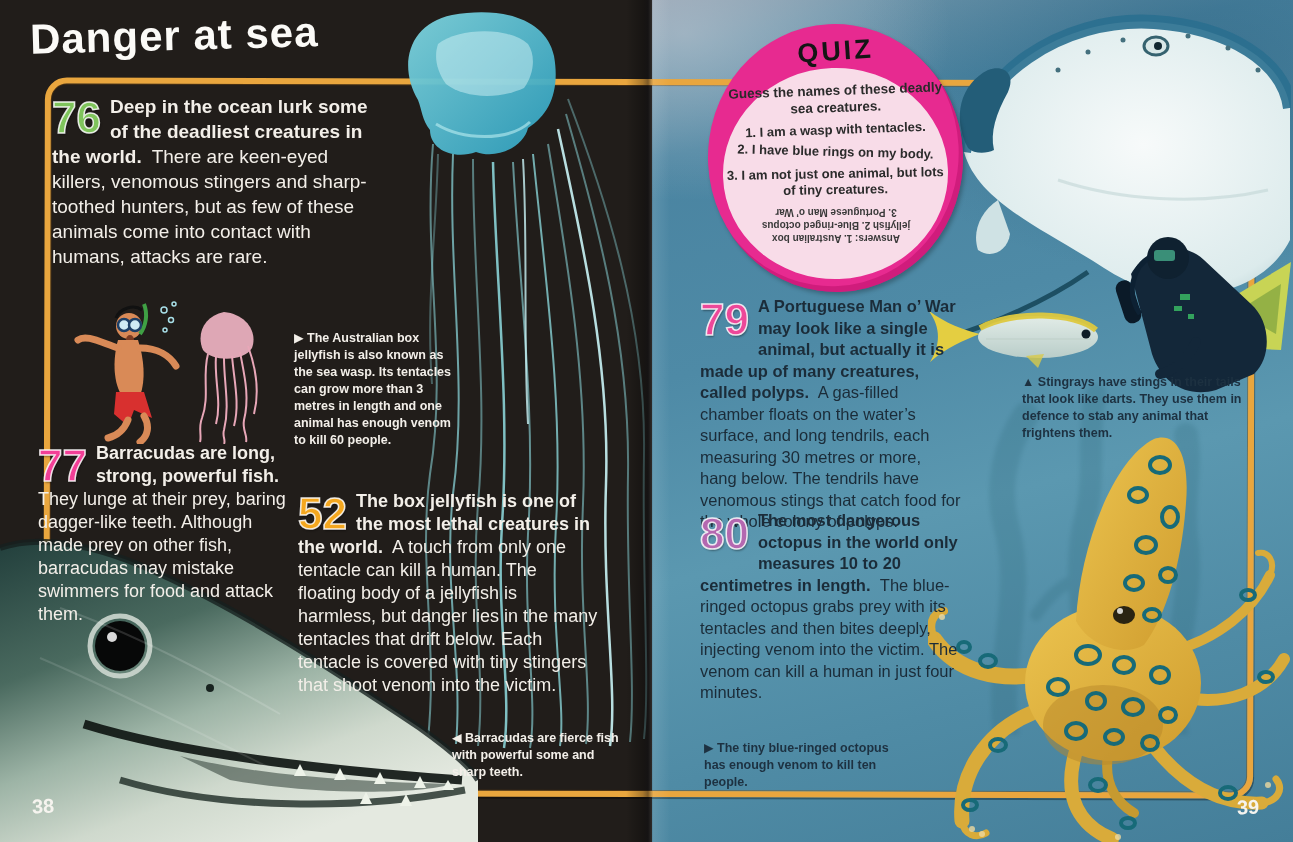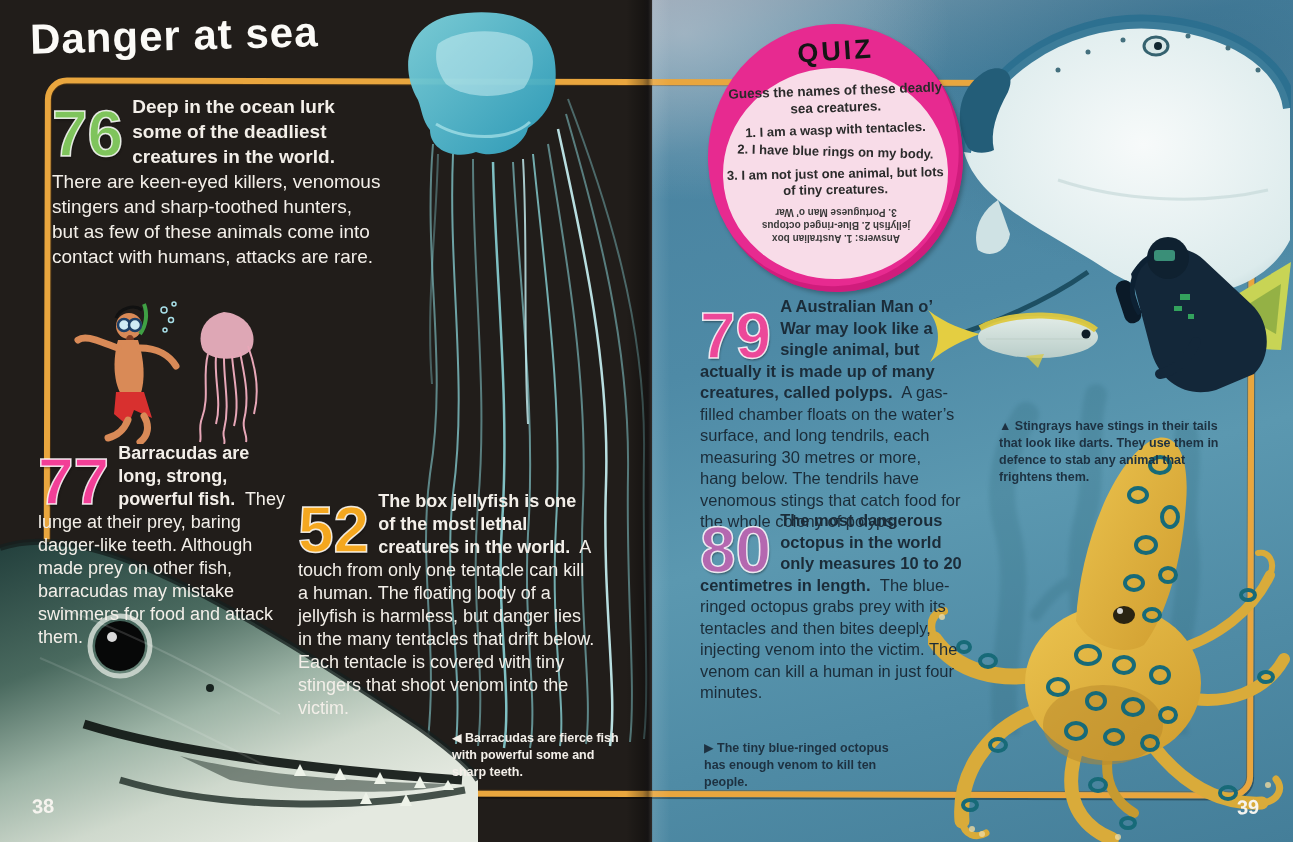--- a/index.html
+++ b/index.html
@@ -21,37 +21,37 @@
     box-shadow:inset 0 0 0 1px rgba(120,70,10,.45), 1px 2px 0 rgba(0,0,0,.35);z-index:5;transform:rotate(.15deg);}
   .spine{left:626px;top:0;width:44px;height:842px;z-index:12;pointer-events:none;
     background:linear-gradient(90deg,rgba(0,0,0,0) 0%,rgba(0,0,0,.28) 38%,rgba(8,8,12,.48) 50%,rgba(255,255,255,.10) 62%,rgba(0,0,0,0) 100%);}
   
   .title{left:30px;top:12px;z-index:7;color:#fbfaf7;font-size:42px;font-weight:700;letter-spacing:1px;transform:rotate(-1.5deg);}
   .pagenum{z-index:13;color:#f6f4ef;font-size:20px;font-weight:700;transform:rotate(-2deg);}
   .pn-left{left:32px;top:795px;}
   .pn-right{left:1237px;top:796px;}
   
   .fact{z-index:7;}
-  .fact .num{float:left;font-size:64px;line-height:44px;font-weight:800;margin:18px 9px 0 0;
+  .fact .num{float:left;font-size:44px;line-height:44px;font-weight:800;margin:2px 9px 0 0;
     -webkit-text-stroke:1.5px rgba(255,255,255,.85);text-shadow:1px 2px 2px rgba(0,0,0,.35);}
   .fact .bold{font-weight:700;margin-right:5px;}
   .fact-left{color:#f3efe9;}
   .fact-right{color:#1b2c39;}
   .f76{left:52px;top:94px;width:330px;font-size:19px;line-height:25px;}
   .f77{left:38px;top:442px;width:258px;font-size:18px;line-height:23px;}
   .f78{left:298px;top:490px;width:300px;font-size:18px;line-height:23px;}
   .f79{left:700px;top:296px;width:262px;font-size:16.5px;line-height:21.5px;}
   .f80{left:700px;top:510px;width:262px;font-size:16.5px;line-height:21.5px;}
   
   .caption{z-index:7;font-size:12.5px;line-height:17px;font-weight:700;}
   .cap-left{color:#f3efe9;}
   .cap-right{color:#1d3141;}
   .cap-jelly{left:294px;top:330px;width:165px;}
   .cap-barracuda{left:452px;top:730px;width:172px;}
-  .cap-stingray{left:999px;top:374px;width:228px;margin-top:44px;}
+  .cap-stingray{left:1022px;top:374px;width:228px;}
   .cap-octopus{left:704px;top:740px;width:208px;}
   
   .quiz{left:708px;top:24px;width:255px;height:268px;z-index:8;}
   .quiz-outer{position:absolute;left:0;top:0;width:100%;height:100%;border-radius:50%;
     background:#e72a90;box-shadow:inset -4px -6px 0 rgba(180,10,100,.45), 2px 3px 4px rgba(0,0,0,.25);transform:rotate(-3deg);}
   .quiz-inner{position:absolute;left:15px;top:44px;right:15px;bottom:13px;border-radius:50%;
     background:#f8dce8;transform:rotate(-2deg);}
   .quiz-heading{position:absolute;top:12px;left:0;width:100%;text-align:center;color:#151515;
     font-size:27px;font-weight:800;letter-spacing:3px;transform:rotate(-4deg);}
   .quiz-body{position:absolute;left:14px;top:58px;right:14px;text-align:center;color:#2b2b2b;}
@@ -319,30 +319,31 @@
   </div>
 
   <div class="abs fact fact-left f78">
     <span class="num" style="color: rgb(244, 167, 31);">52</span>
     <span class="bold">The box jellyfish is one of the most lethal creatures in the world.</span>
     <span class="rest">A touch from only one tentacle can kill a human. The floating body of a jellyfish is harmless, but danger lies in the many tentacles that drift below. Each tentacle is covered with tiny stingers that shoot venom into the victim.</span>
   </div>
 
   <div class="abs fact fact-right f79">
     <span class="num" style="color: #ec4899;">79</span>
-    <span class="bold">A Australian Man o’ War may look like a single animal, but actually it is made up of many creatures, called polyps.</span>
+    <span class="bold">A Portuguese Man o’ War may look like a single animal, but actually it is made up of many creatures, called polyps.</span>
     <span class="rest">A gas-filled chamber floats on the water’s surface, and long tendrils, each measuring 30 metres or more, hang below. The tendrils have venomous stings that catch food for the whole colony of polyps.</span>
   </div>
 
   <div class="abs fact fact-right f80">
     <span class="num" style="color: rgb(180, 104, 176);">80</span>
     <span class="bold">The most dangerous octopus in the world only measures 10 to 20 centimetres in length.</span>
     <span class="rest">The blue-ringed octopus grabs prey with its tentacles and then bites deeply, injecting venom into the victim. The venom can kill a human in just four minutes.</span>
   </div>
 
+  <div class="abs caption cap-left cap-jelly">▶ The Australian box jellyfish is also known as the sea wasp. Its tentacles can grow more than 3 metres in length and one animal has enough venom to kill 60 people.</div>
   <div class="abs caption cap-left cap-barracuda">◀ Barracudas are fierce fish with powerful some and sharp teeth.</div>
   <div class="abs caption cap-right cap-stingray">▲ Stingrays have stings in their tails that look like darts. They use them in defence to stab any animal that frightens them.</div>
   <div class="abs caption cap-right cap-octopus">▶ The tiny blue-ringed octopus has enough venom to kill ten people.</div>
 
   <div class="abs quiz">
     <div class="quiz-outer"></div>
     <div class="quiz-inner"></div>
     <div class="quiz-heading">QUIZ</div>
     <div class="quiz-body">
       <div class="quiz-intro">Guess the names of these deadly sea creatures.</div>

